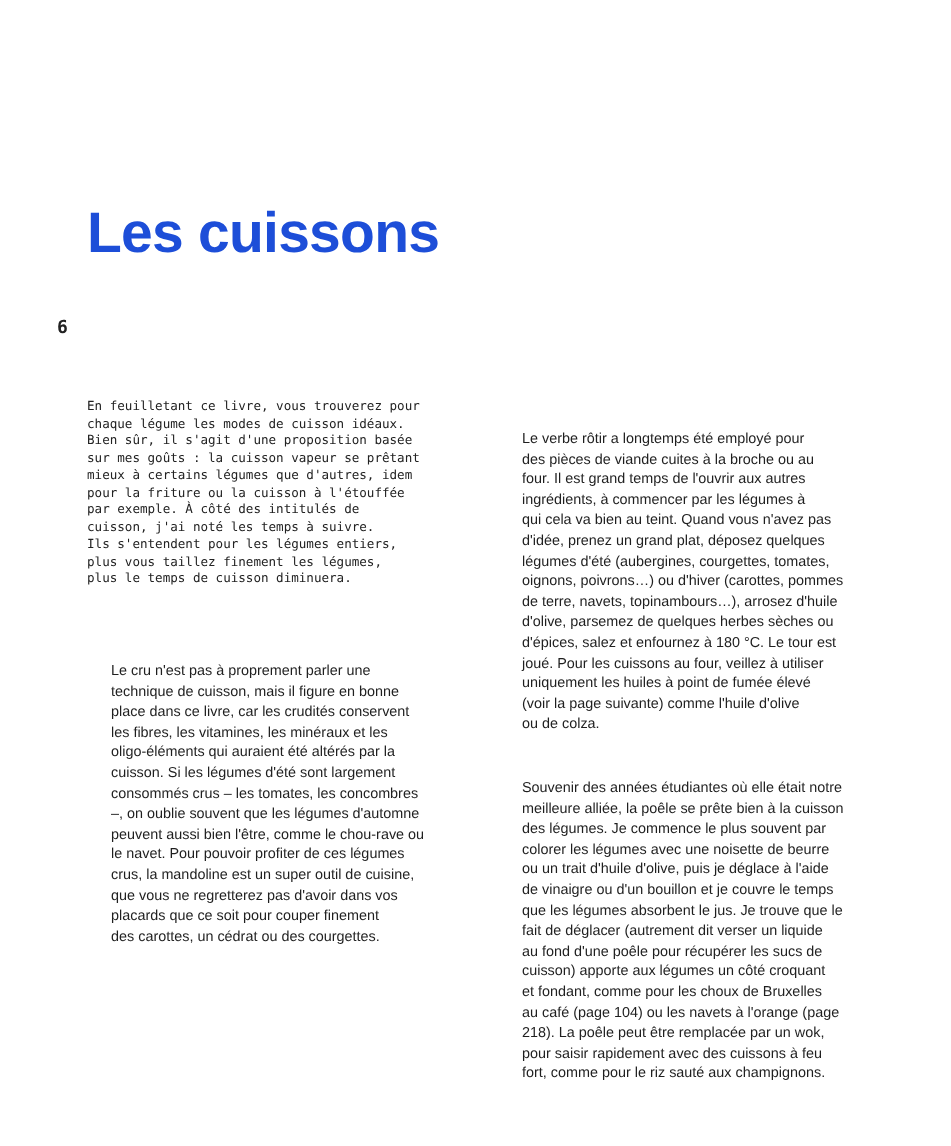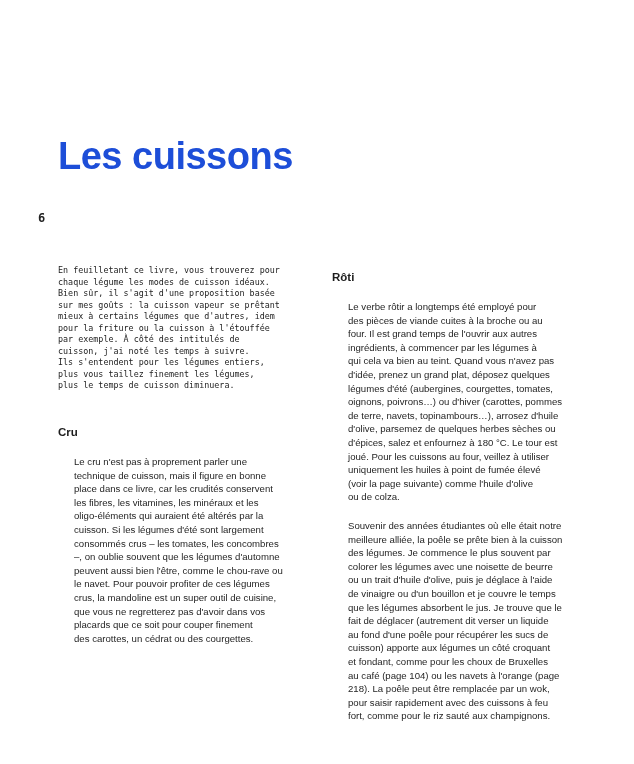--- a/index.html
+++ b/index.html
@@ -84,39 +84,37 @@
 sur mes goûts : la cuisson vapeur se prêtant
 mieux à certains légumes que d'autres, idem
 pour la friture ou la cuisson à l'étouffée
 par exemple. À côté des intitulés de
 cuisson, j'ai noté les temps à suivre.
 Ils s'entendent pour les légumes entiers,
 plus vous taillez finement les légumes,
 plus le temps de cuisson diminuera.</p>
 
 <div class="section" id="sec-cru">
-  <h2>Cru</h2>
   <p>Le cru n'est pas à proprement parler une
 technique de cuisson, mais il figure en bonne
 place dans ce livre, car les crudités conservent
 les fibres, les vitamines, les minéraux et les
 oligo-éléments qui auraient été altérés par la
 cuisson. Si les légumes d'été sont largement
 consommés crus – les tomates, les concombres
 –, on oublie souvent que les légumes d'automne
 peuvent aussi bien l'être, comme le chou-rave ou
 le navet. Pour pouvoir profiter de ces légumes
 crus, la mandoline est un super outil de cuisine,
 que vous ne regretterez pas d'avoir dans vos
 placards que ce soit pour couper finement
 des carottes, un cédrat ou des courgettes.</p>
 </div>
 
 <div class="section" id="sec-roti">
-  <h2>Rôti</h2>
   <p>Le verbe rôtir a longtemps été employé pour
 des pièces de viande cuites à la broche ou au
 four. Il est grand temps de l'ouvrir aux autres
 ingrédients, à commencer par les légumes à
 qui cela va bien au teint. Quand vous n'avez pas
 d'idée, prenez un grand plat, déposez quelques
 légumes d'été (aubergines, courgettes, tomates,
 oignons, poivrons…) ou d'hiver (carottes, pommes
 de terre, navets, topinambours…), arrosez d'huile
 d'olive, parsemez de quelques herbes sèches ou

